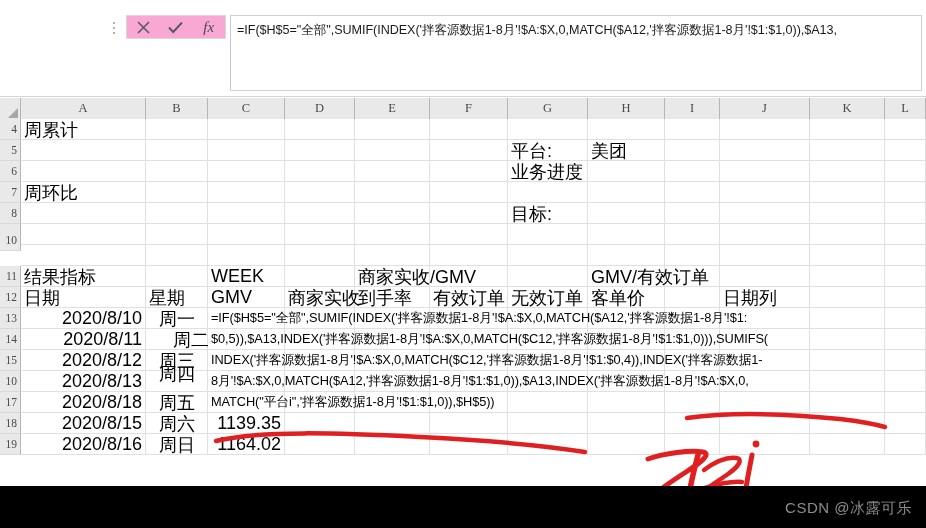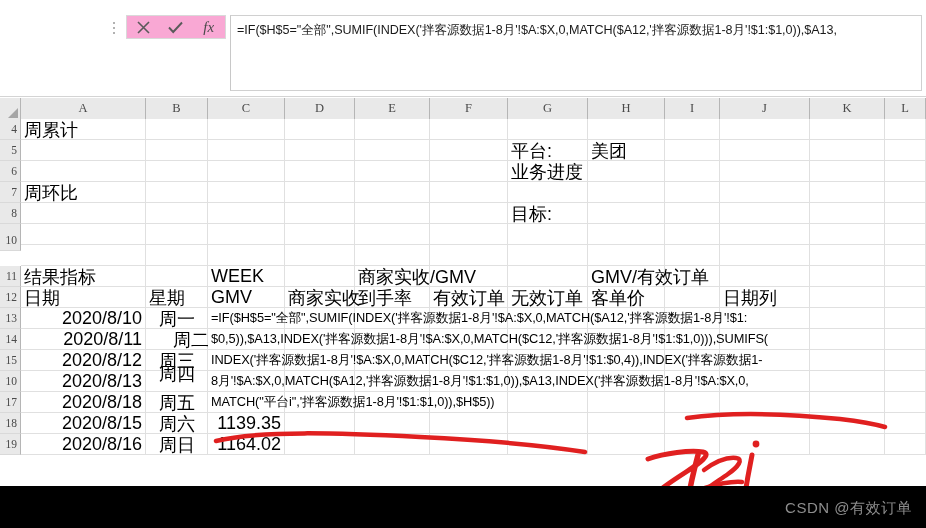--- a/index.html
+++ b/index.html
@@ -465,16 +465,16 @@
       <path d="M650,496 C665,492 685,489 700,491" stroke="#e02020" stroke-width="5" fill="none" stroke-linecap="round"></path>
       <path d="M698,455 C694,470 690,487 688,500 C687,510 686,518 684,524" stroke="#e02020" stroke-width="5.5" fill="none" stroke-linecap="round"></path>
       <path d="M704,470 C715,462 727,457 736,458 C744,459 738,467 728,474 C718,481 708,487 703,492" stroke="#e02020" stroke-width="4.5" fill="none" stroke-linecap="round"></path>
       <path d="M705,488 C718,484 730,481 742,482" stroke="#e02020" stroke-width="4.5" fill="none" stroke-linecap="round"></path>
       <path d="M752,455 C749,470 746,487 744,500 C743,508 742,514 741,519" stroke="#e02020" stroke-width="5" fill="none" stroke-linecap="round"></path>
       <circle cx="756" cy="444" r="3.4" fill="#e02020"></circle>
     </g>
   </svg>
 
   <div class="bottom-bar">
-    <div class="watermark">CSDN @有效订单</div>
+    <div class="watermark">CSDN @冰露可乐</div>
   </div>
 
 </div>
 
 </body></html>

